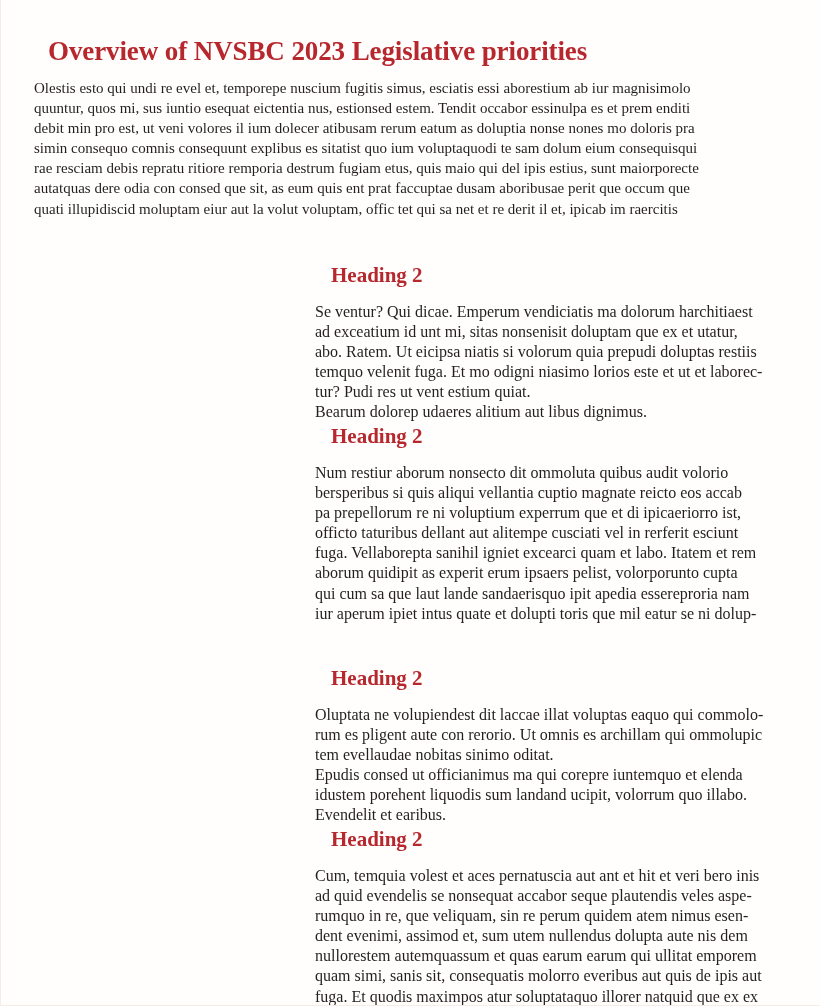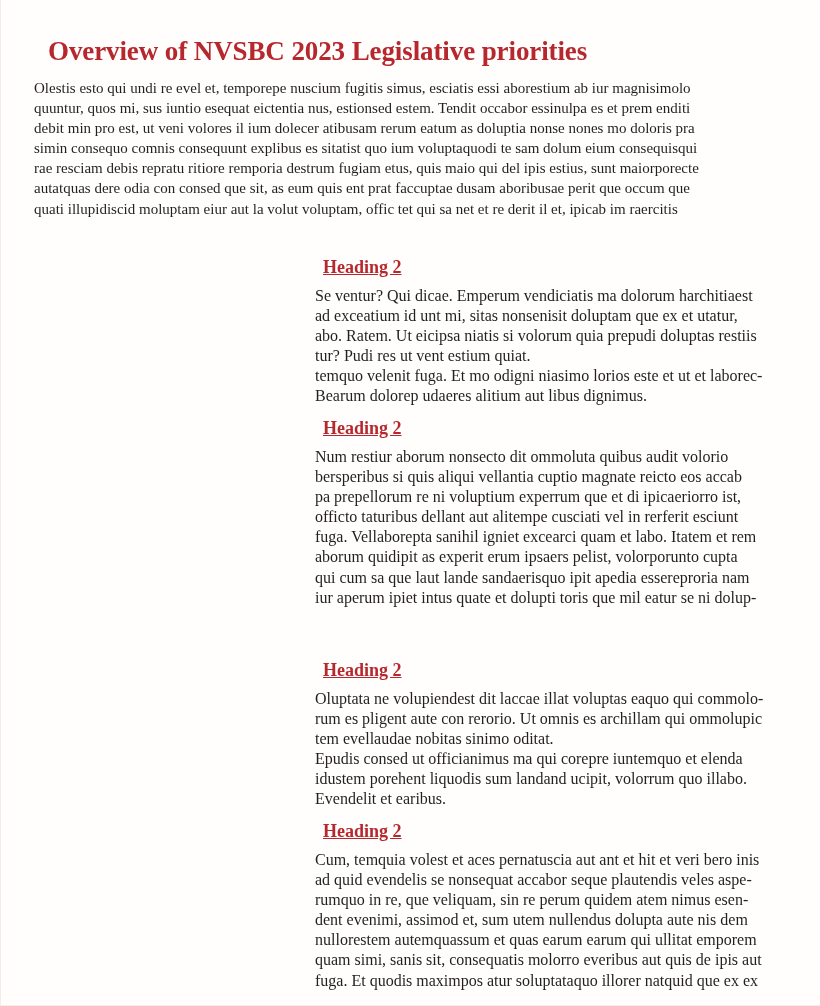--- a/index.html
+++ b/index.html
@@ -38,26 +38,25 @@
       font-size: 15px;
       line-height: 20.1px;
     }
     .intro .line { display: block; white-space: nowrap; }
     .section {
       position: absolute;
       left: 314px;
       width: 480px;
     }
     .section h2 {
-      margin: 8px;
-      font-size: 18px;
+      margin: 16px;
+      font-size: 21px;
       font-weight: bold;
       color: #b7282e;
       line-height: 22px;
-      text-decoration: underline;
     }
     .section p {
       margin: 0;
       font-size: 16px;
       line-height: 20.1px;
     }
     .section .line { display: block; white-space: nowrap; }
     #s0 { top: 248px; }
     #s1 { top: 409px; }
     #s2 { top: 651px; }
@@ -77,22 +76,22 @@
   <span class="line">autatquas dere odia con consed que sit, as eum quis ent prat faccuptae dusam aboribusae perit que occum que</span>
   <span class="line">quati illupidiscid moluptam eiur aut la volut voluptam, offic tet qui sa net et re derit il et, ipicab im raercitis</span>
 </p>
 
 <div class="section" id="s0">
   <h2>Heading 2</h2>
   <p>
     <span class="line">Se ventur? Qui dicae. Emperum vendiciatis ma dolorum harchitiaest</span>
     <span class="line">ad exceatium id unt mi, sitas nonsenisit doluptam que ex et utatur,</span>
     <span class="line">abo. Ratem. Ut eicipsa niatis si volorum quia prepudi doluptas restiis</span>
+    <span class="line">temquo velenit fuga. Et mo odigni niasimo lorios este et ut et laborec-</span>
     <span class="line">tur? Pudi res ut vent estium quiat.</span>
-    <span class="line">temquo velenit fuga. Et mo odigni niasimo lorios este et ut et laborec-</span>
     <span class="line">Bearum dolorep udaeres alitium aut libus dignimus.</span>
   </p>
 </div>
 
 <div class="section" id="s1">
   <h2>Heading 2</h2>
   <p>
     <span class="line">Num restiur aborum nonsecto dit ommoluta quibus audit volorio</span>
     <span class="line">bersperibus si quis aliqui vellantia cuptio magnate reicto eos accab</span>
     <span class="line">pa prepellorum re ni voluptium experrum que et di ipicaeriorro ist,</span>

